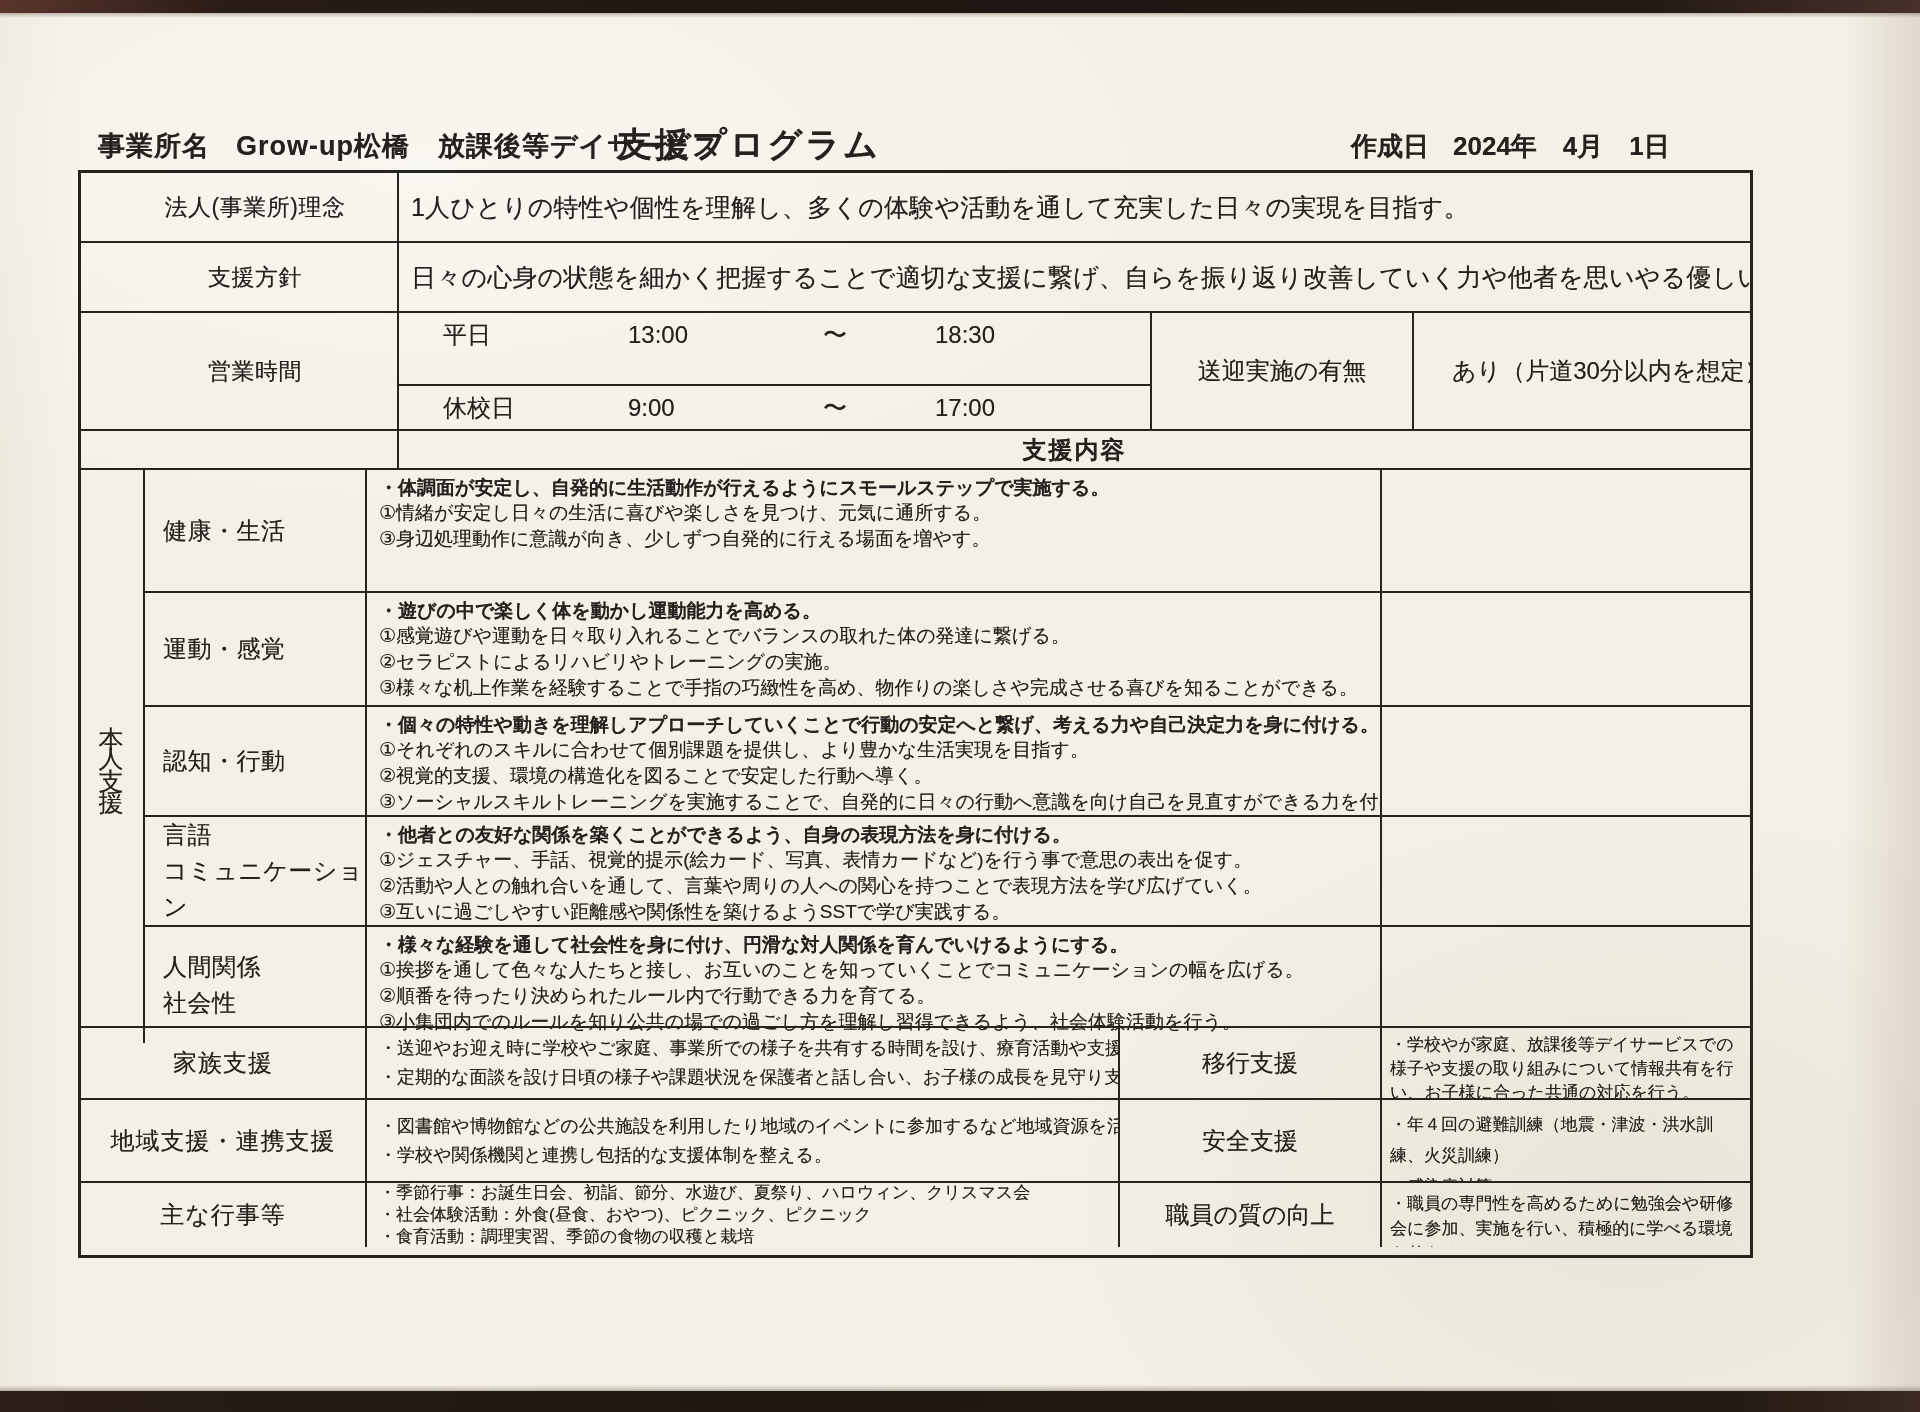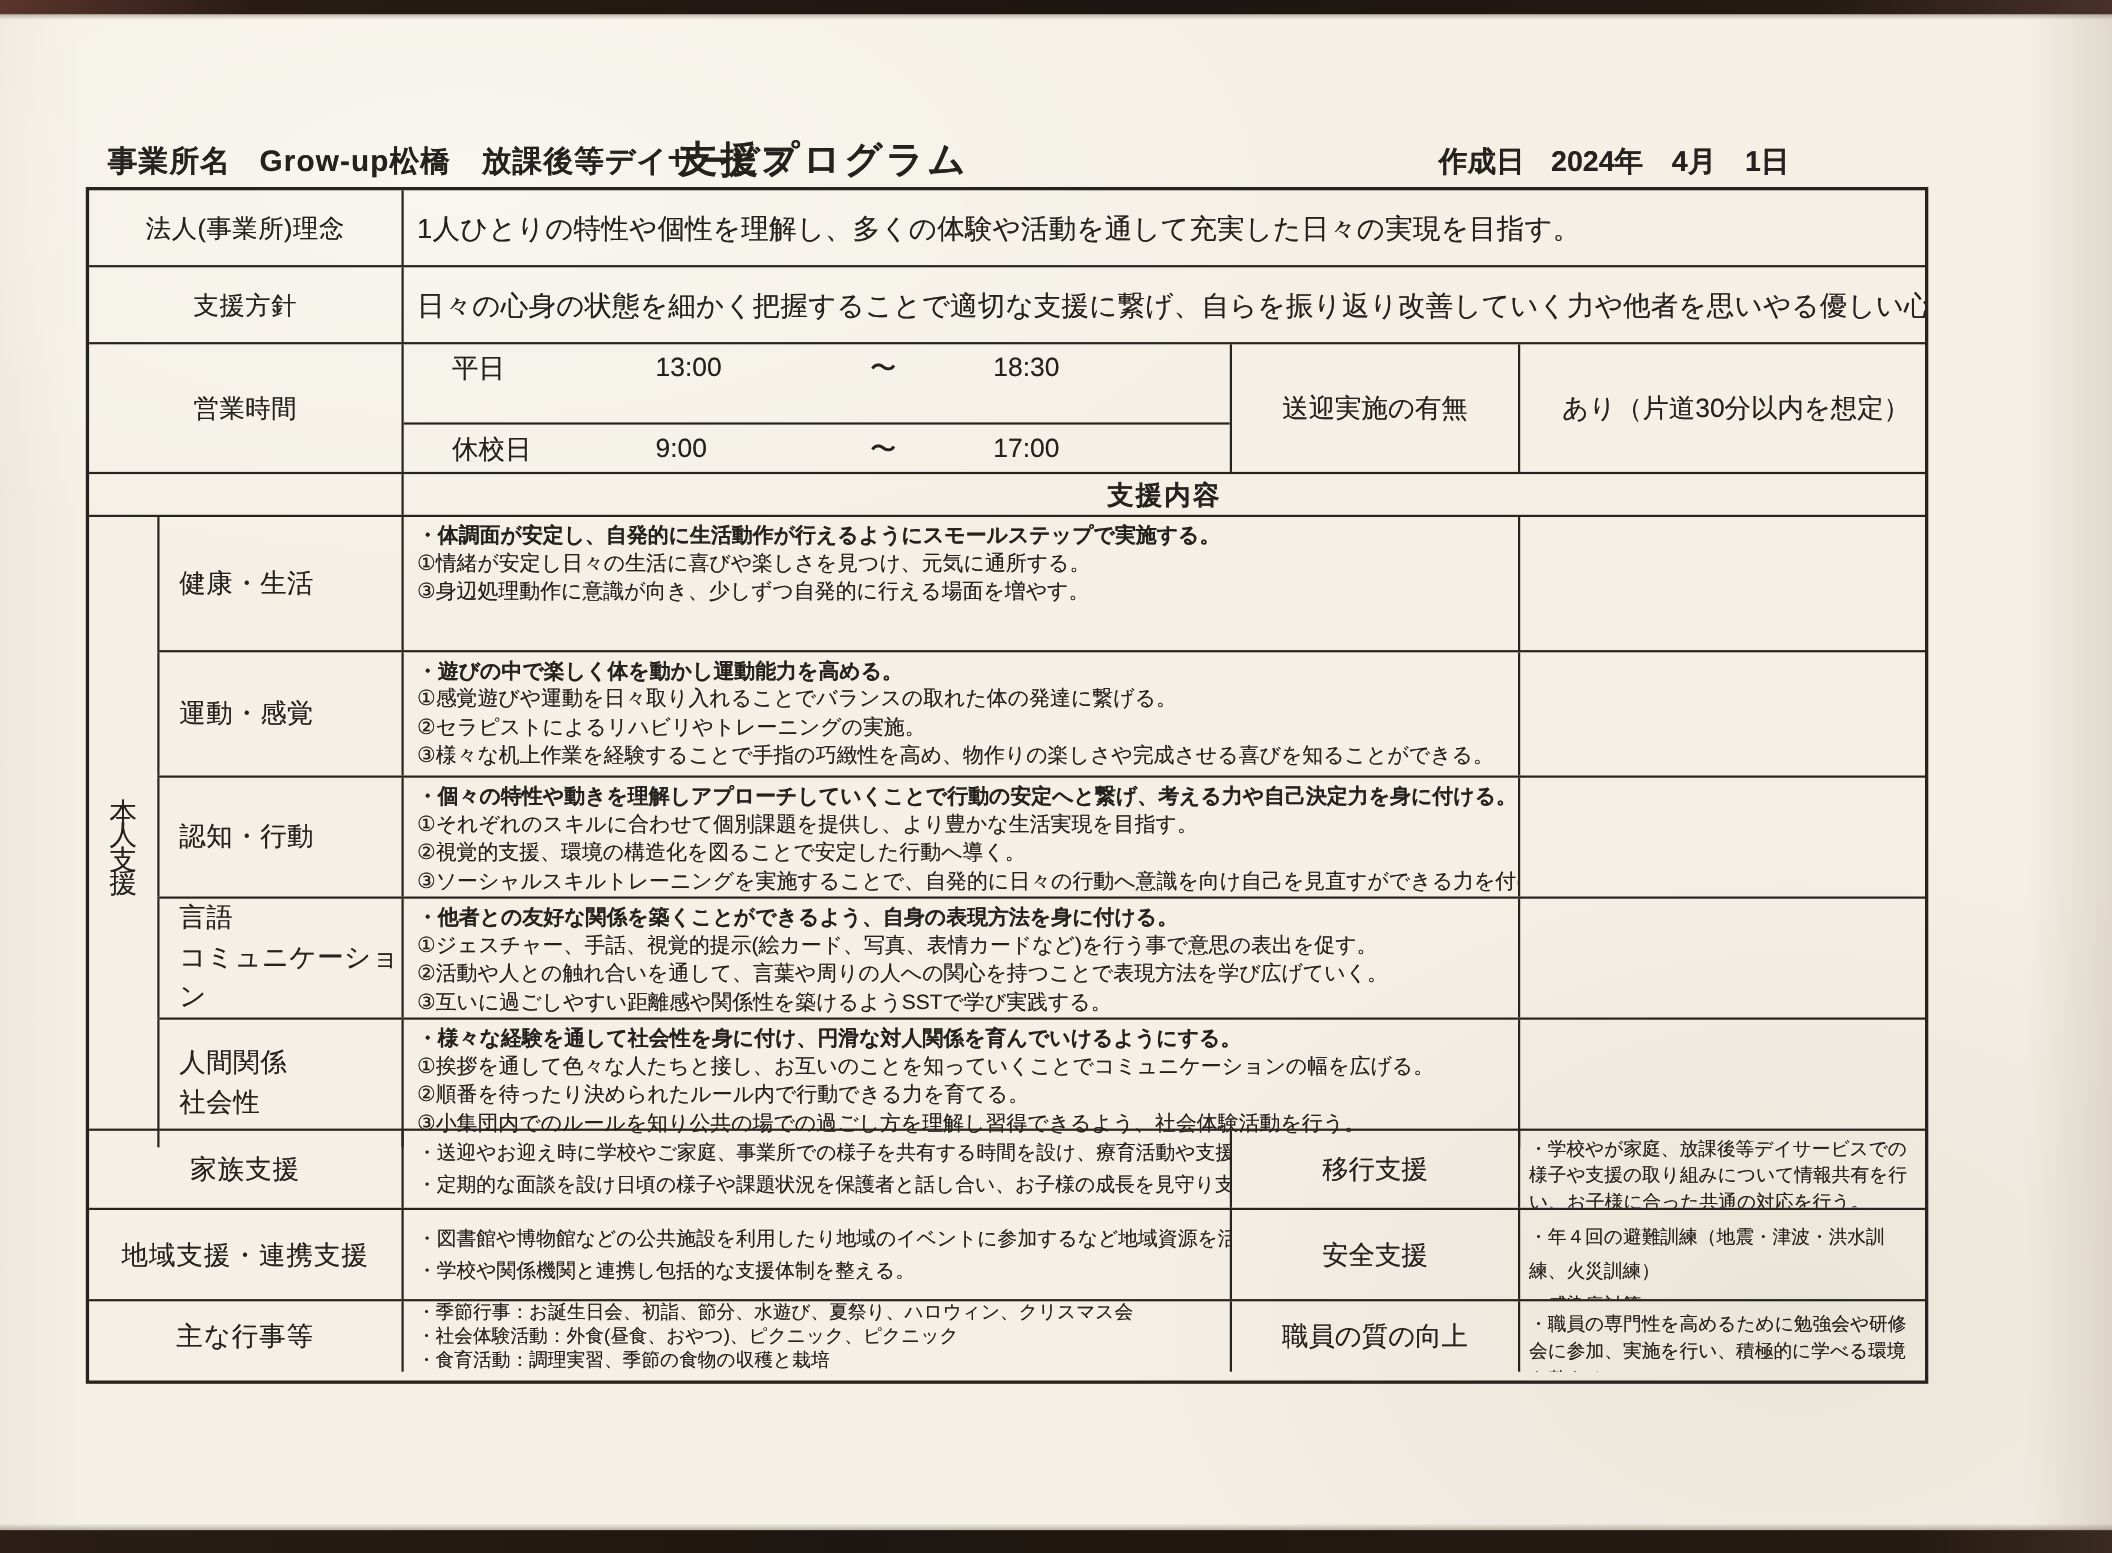--- a/index.html
+++ b/index.html
@@ -25,33 +25,33 @@
   }
   .edge-bottom::before{content:"";position:absolute;left:0;top:-6px;width:100%;height:6px;
     background:linear-gradient(transparent,rgba(80,65,50,.35));}
 
   
   .hdr{position:absolute;left:0;top:122px;width:1920px;height:44px;}
   .hdr-left{position:absolute;left:98px;top:6px;font-size:27px;font-weight:700;letter-spacing:1px;white-space:nowrap;}
   .hdr-left .gap{margin-right:26px;}
   .hdr-title{position:absolute;left:618px;top:0;font-size:34px;font-weight:700;letter-spacing:3px;white-space:nowrap;}
   .hdr-date{position:absolute;left:1308px;top:7px;font-size:26px;font-weight:600;white-space:nowrap;}
-  .hdr-date .gap{margin-right:24px;}
+  .hdr-date .gap{margin-right:24px;margin-left:43px;}
 
   
   .tbl{
     position:absolute;left:78px;top:170px;width:1675px;height:1088px;
     border:3px solid #26241f;box-sizing:border-box;display:flex;flex-direction:column;
   }
   .trow{display:flex;box-sizing:border-box;border-top:2px solid #26241f;flex:0 0 auto;}
   .trow.first{border-top:none;}
   .cell{box-sizing:border-box;border-left:2px solid #26241f;overflow:hidden;}
   .cell.cfirst{border-left:none;}
 
-  .lab{width:284px;display:flex;align-items:center;justify-content:center;font-size:23px;letter-spacing:.5px;text-align:center;}
+  .lab{width:284px;display:flex;align-items:center;justify-content:center;font-size:23px;letter-spacing:.5px;text-align:center;margin-left:32px;}
   .txt{flex:1;display:flex;align-items:center;padding:0 6px 0 12px;font-size:25px;letter-spacing:.2px;white-space:nowrap;}
 
   
   .sched{width:753px;display:flex;flex-direction:column;}
   .sch-row{flex:1;display:flex;align-items:center;font-size:24px;box-sizing:border-box;}
   .sch-row.second{border-top:2px solid #26241f;margin-top:28px;}
   .sch-day{width:185px;padding-left:44px;}
   .sch-t{width:195px;}
   .sch-sep{width:112px;}
   .rlab{width:262px;display:flex;align-items:center;justify-content:center;font-size:24px;}

